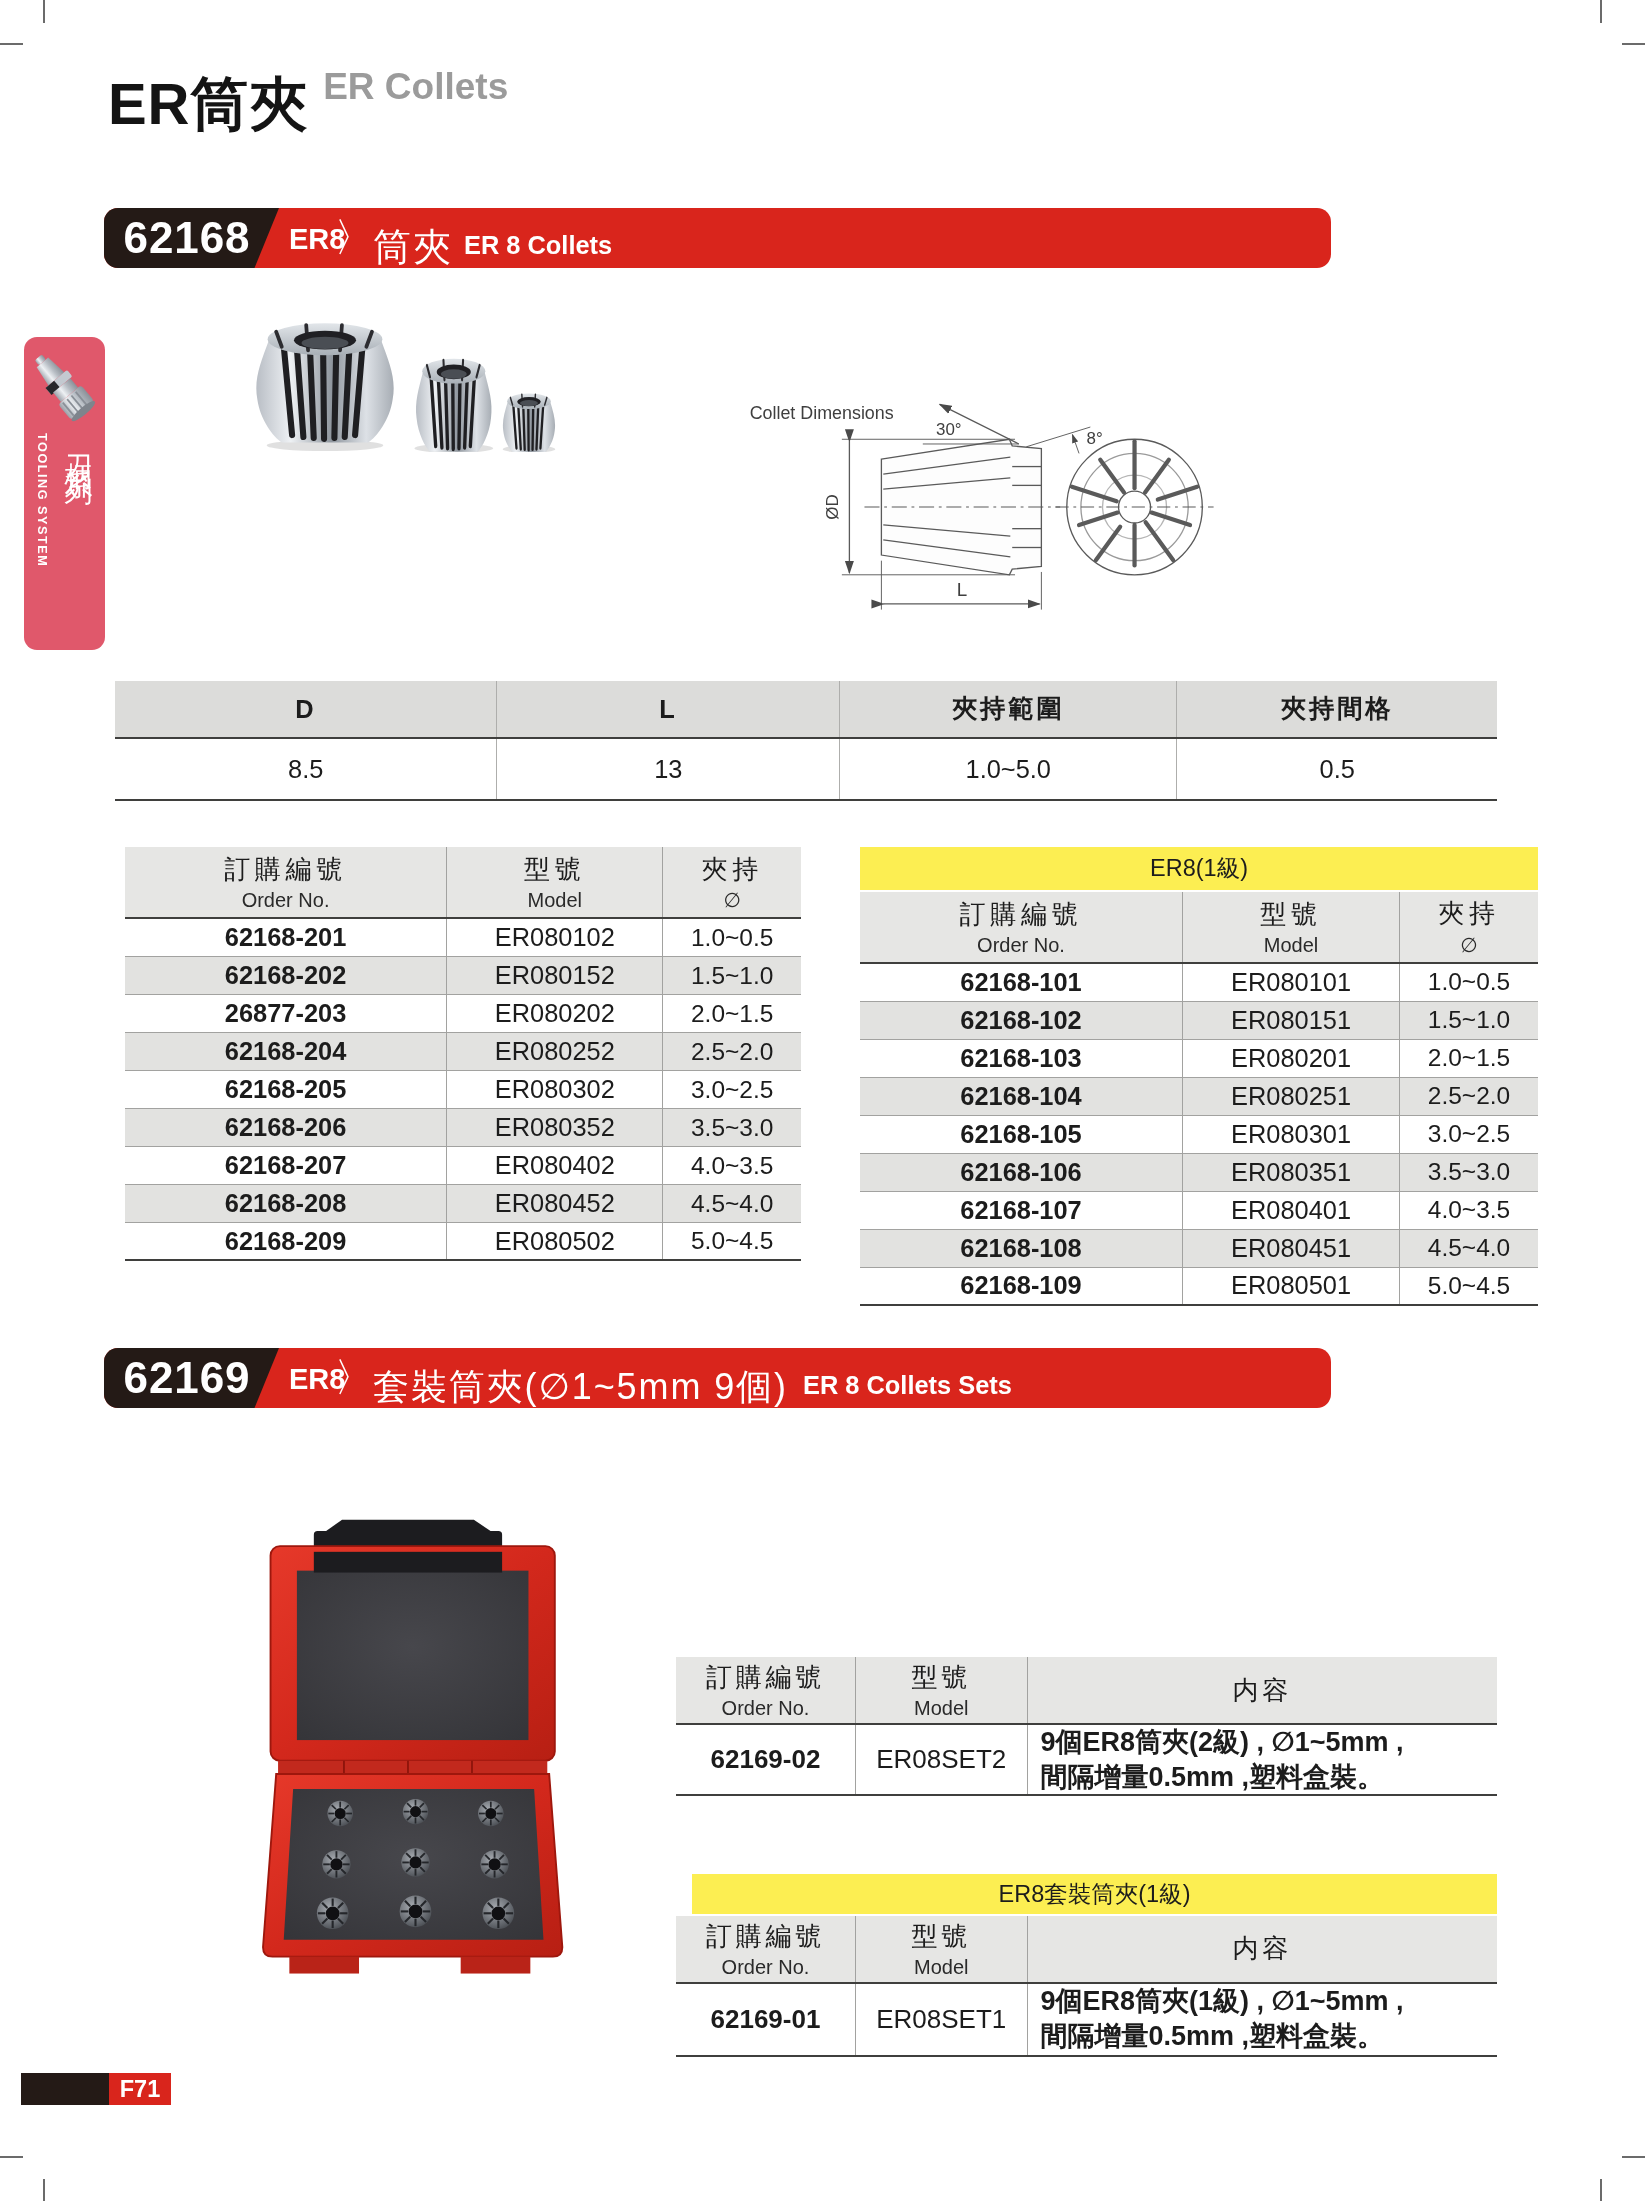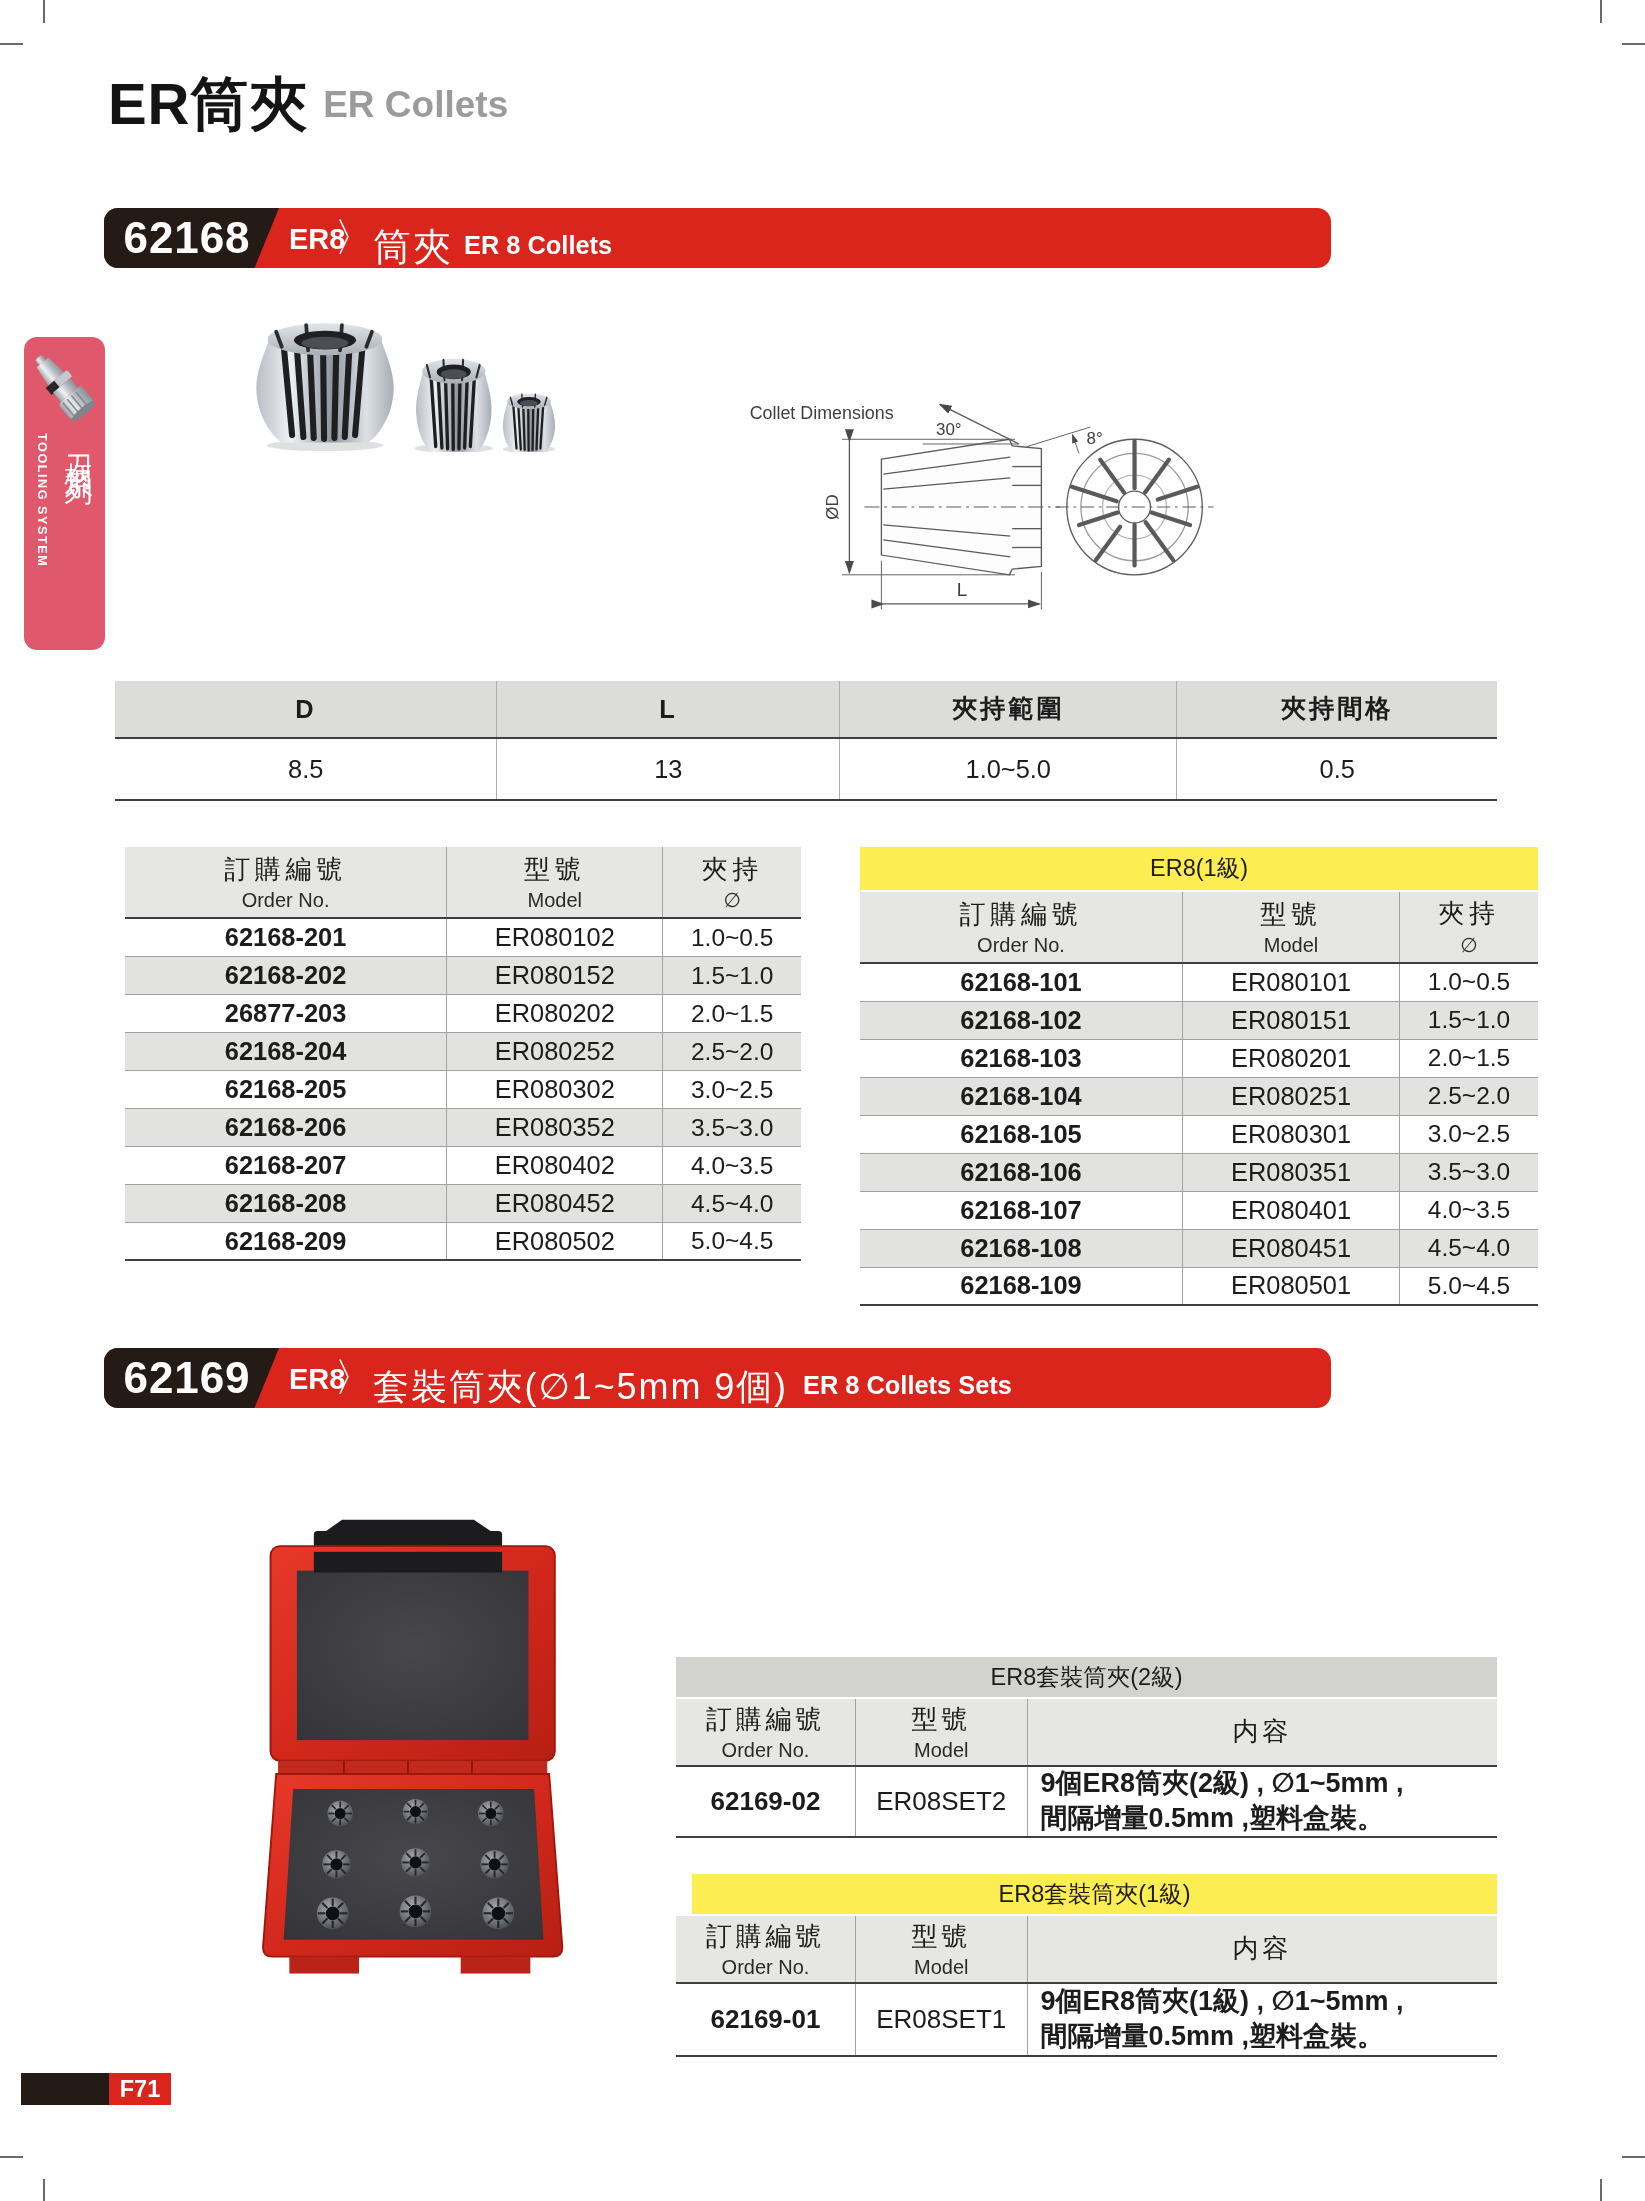--- a/index.html
+++ b/index.html
@@ -3,21 +3,21 @@
 <meta charset="utf-8">
 <style>
   html,body{margin:0;padding:0;background:#fff;}
   .page{position:relative;width:1645px;height:2202px;background:#fff;overflow:hidden;
         font-family:"Liberation Sans","DejaVu Sans",sans-serif;color:#1c1c1c;}
 
   
   .mark{position:absolute;background:#6b6b6b;}
 
   
-  .pagetitle{position:absolute;left:108px;top:66px;display:flex;align-items:center;}
+  .pagetitle{position:absolute;left:108px;top:66px;display:flex;align-items:flex-start;}
   .pagetitle .zh{font-size:58px;font-weight:700;color:#141414;letter-spacing:0.9px;}
   .pagetitle .en{font-size:37px;font-weight:700;color:#9b9b9b;margin-left:15px;}
 
   
   .banner{position:absolute;left:104px;width:1227px;height:60px;background:#d9251c;
           border-radius:14px;overflow:hidden;}
   .banner .tab{position:absolute;left:0;top:0;width:175px;height:60px;background:#241a16;
                clip-path:polygon(0 0,100% 0,86% 100%,0 100%);}
   .banner .code{position:absolute;left:7.5px;top:0;width:151px;height:60px;line-height:60px;
                 text-align:center;color:#fff;font-size:44px;font-weight:700;letter-spacing:0.9px;}
@@ -468,21 +468,20 @@
     <use href="#boxcollet" transform="translate(280,372)"></use>
     <use href="#boxcollet" transform="translate(108,424) scale(1.12)"></use>
     <use href="#boxcollet" transform="translate(196,422) scale(1.12)"></use>
     <use href="#boxcollet" transform="translate(284,424) scale(1.12)"></use>
 
     <rect x="62" y="470" width="74" height="18" fill="#b92318"></rect>
     <rect x="244" y="470" width="74" height="18" fill="#b92318"></rect>
   </svg>
 
   <div class="stable h73" style="top:1657px;">
-    <div class="title">ER8套裝筒夾(2級)</div>
     <div class="head">
       <div class="hc hc1">
         <span class="hzh">訂購編號</span>
         <span class="hen">Order No.</span>
       </div>
       <div class="hc hc2">
         <span class="hzh">型號</span>
         <span class="hen">Model</span>
       </div>
       <div class="hc hc3">

